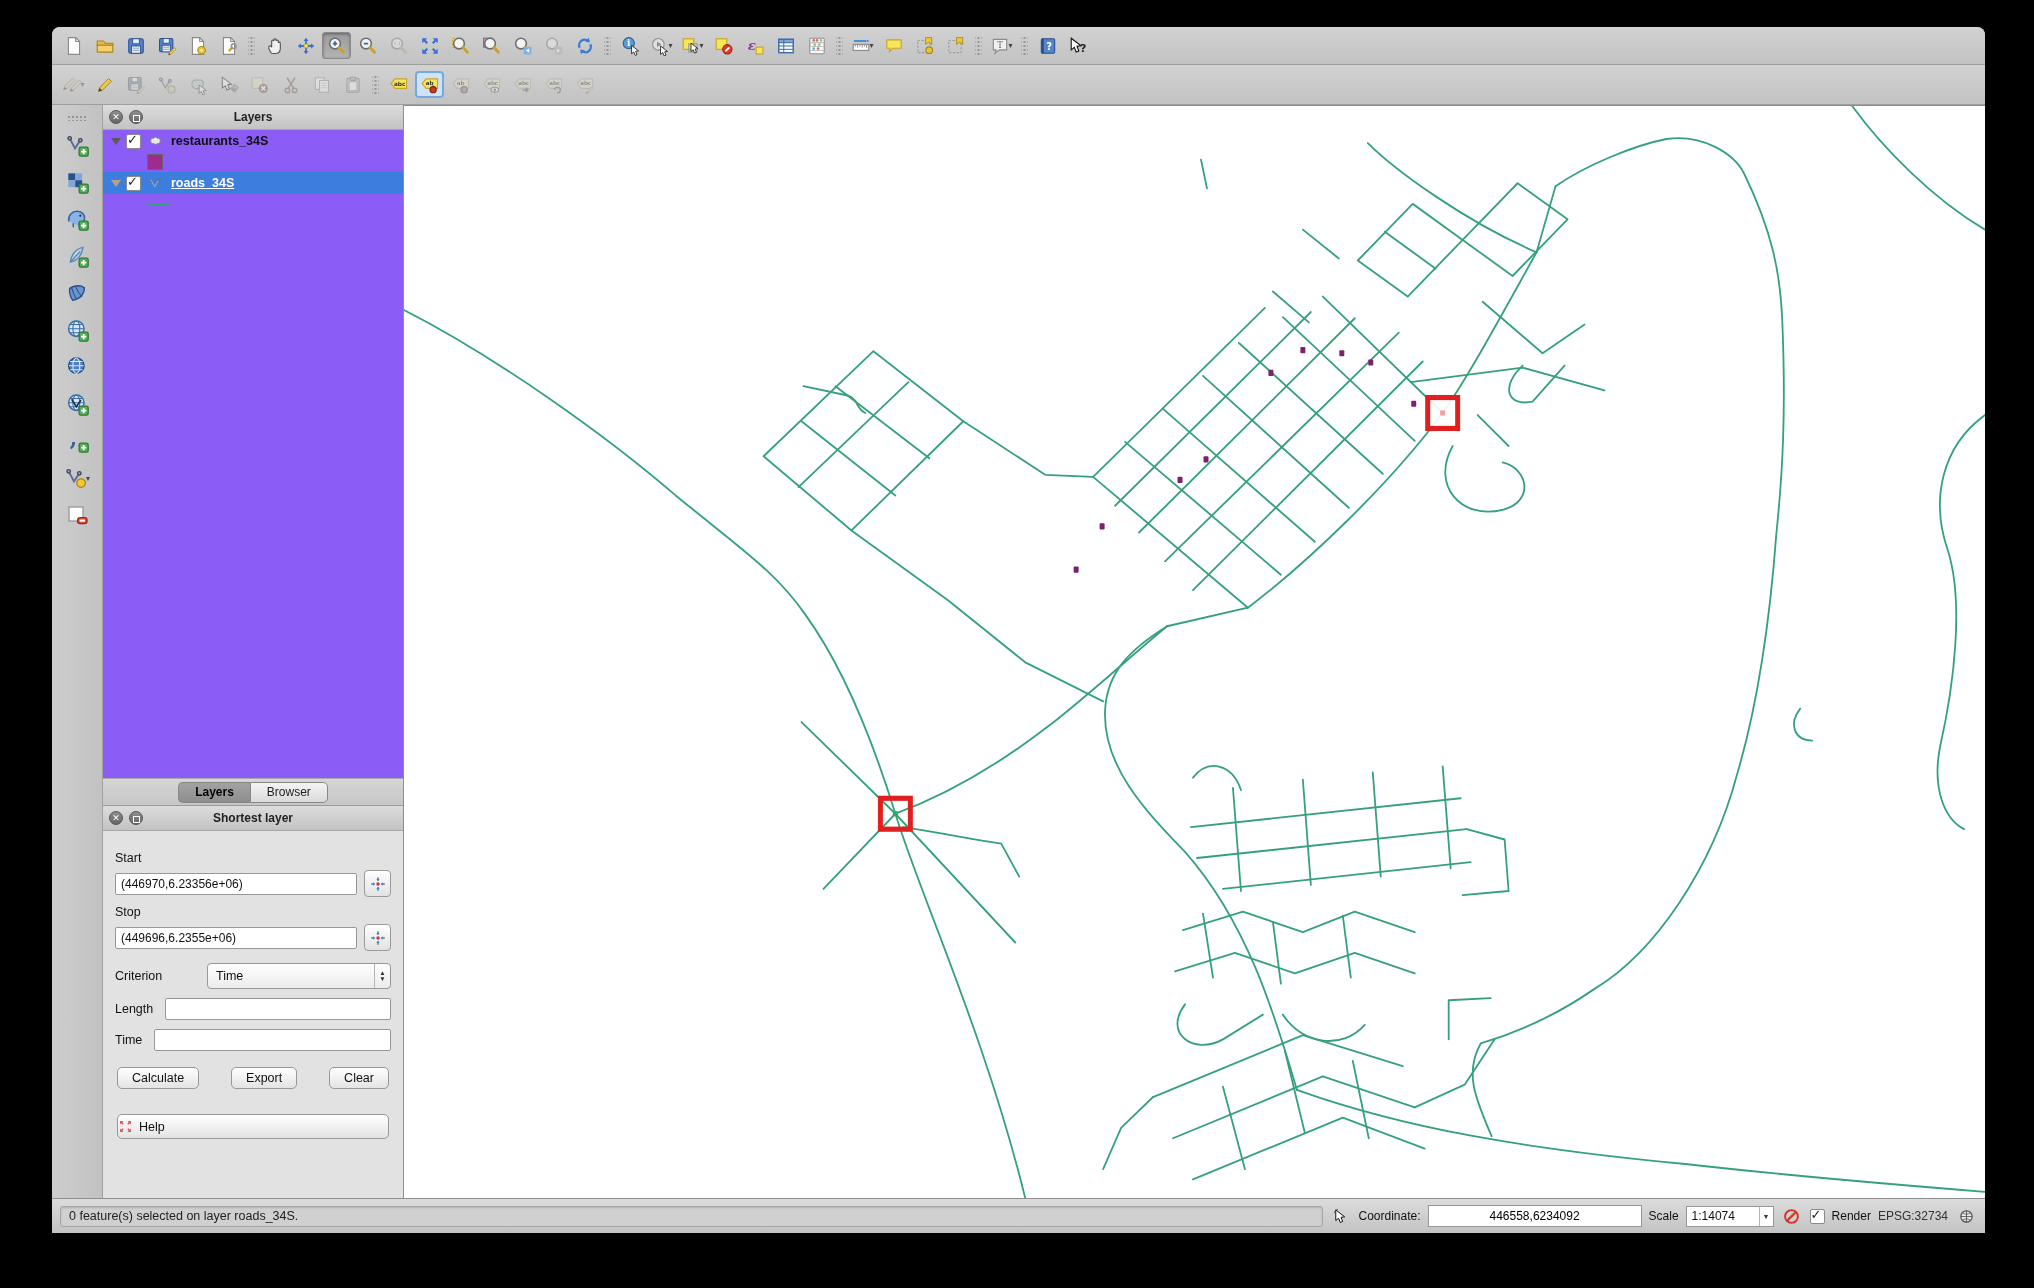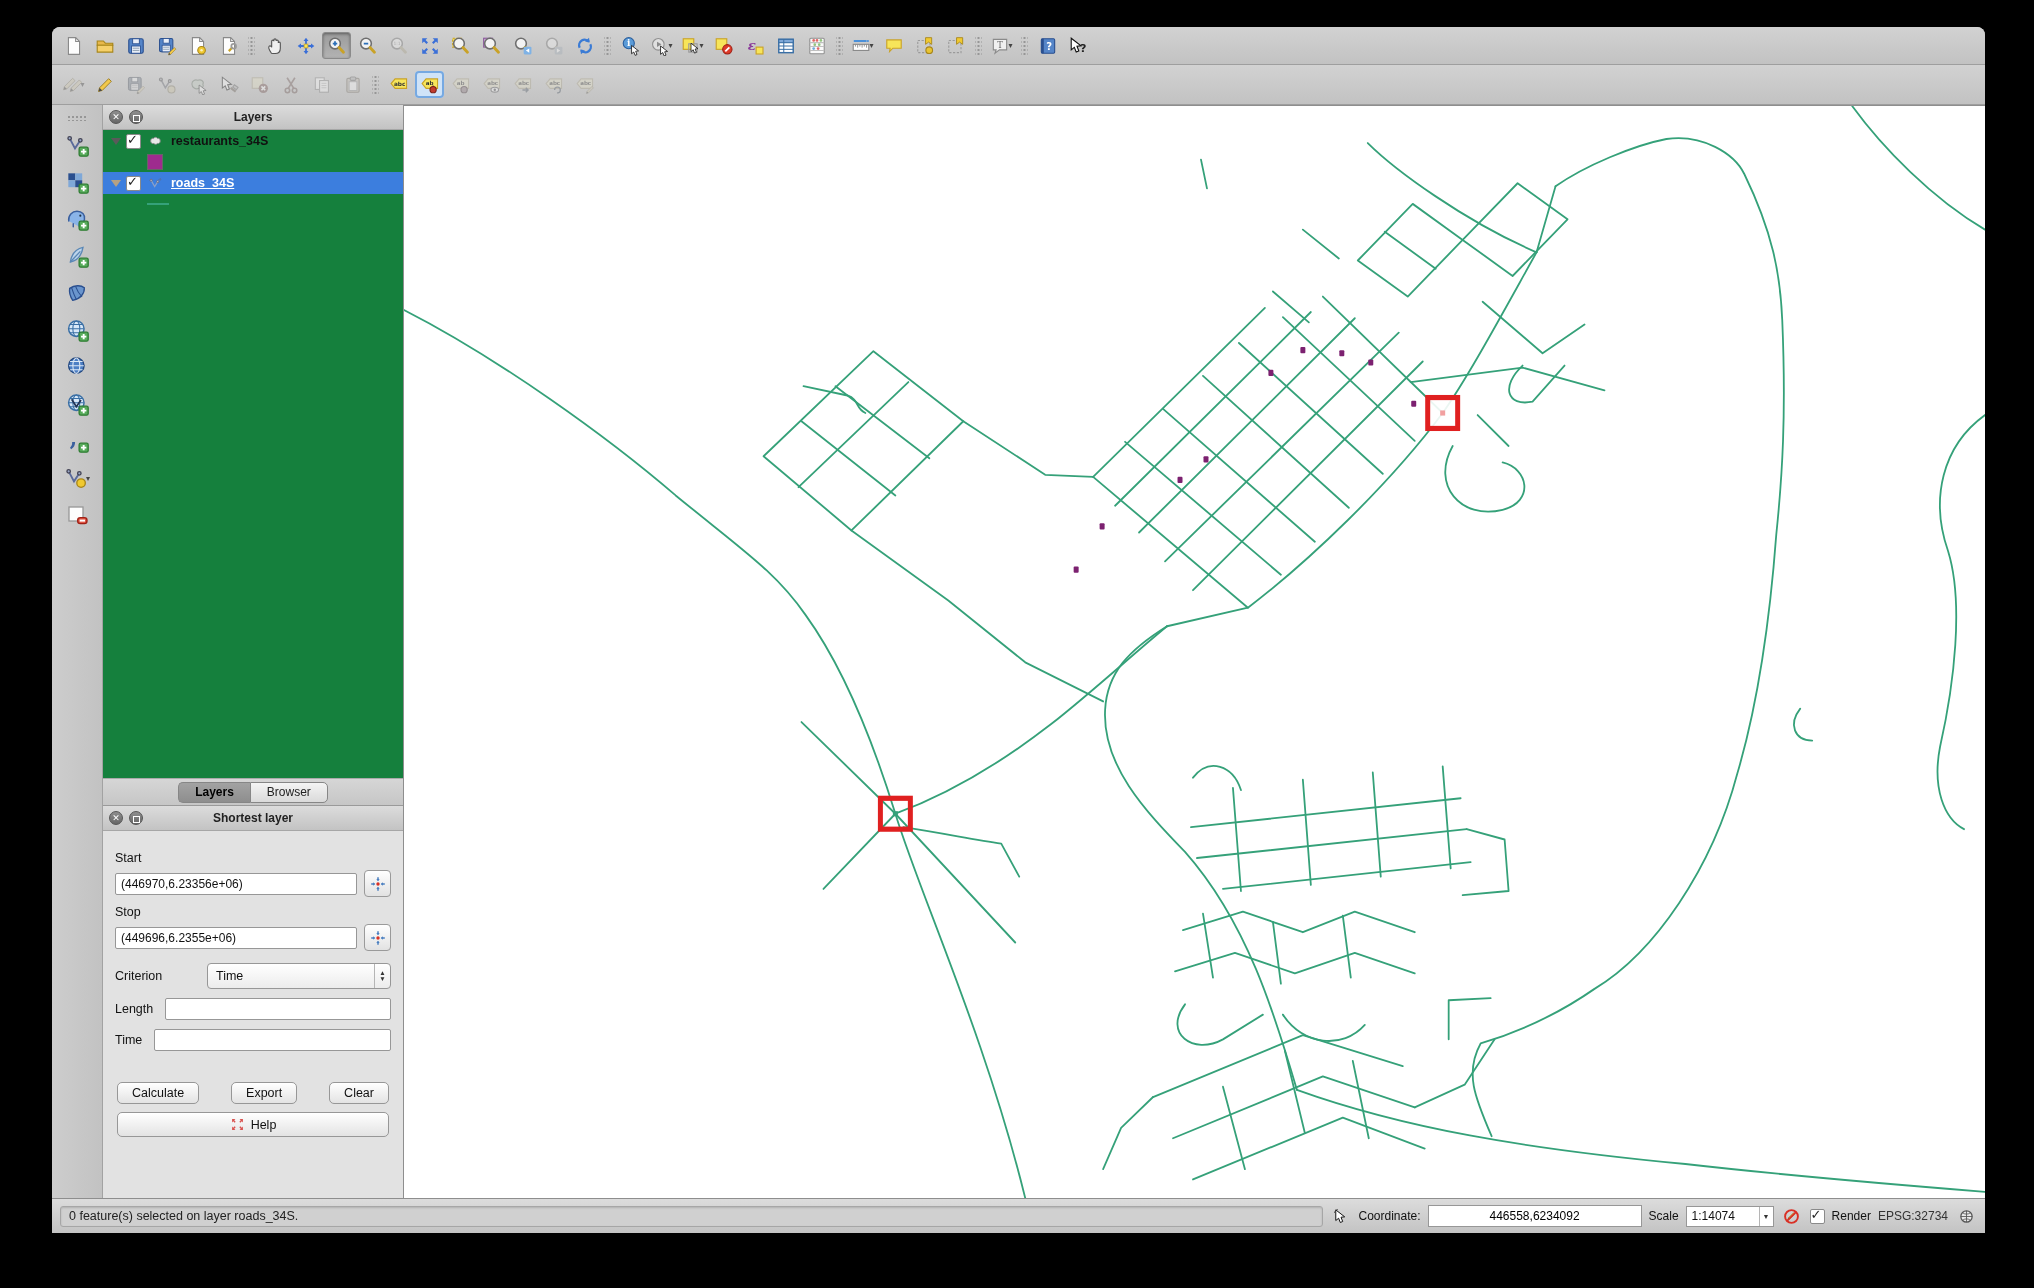--- a/index.html
+++ b/index.html
@@ -42,21 +42,21 @@
   .layers-panel{height:700px;flex:none;border-bottom:1px solid #9a9a9a;}
   .sp-panel{flex:1;}
   .phead{height:24px;background:linear-gradient(#dcdcdc,#c3c3c3);border-bottom:1px solid #a6a6a6;
     display:flex;align-items:center;position:relative;flex:none;}
   .phead .ptitle{flex:1;text-align:center;font-size:12px;font-weight:bold;color:#222;}
   .pbtns{position:absolute;left:6px;top:5px;display:flex;gap:6px;}
   .pbtn{width:14px;height:14px;border-radius:50%;background:linear-gradient(#8f8f8f,#666);border:1px solid #555;
     color:#fff;font-size:9px;line-height:12px;text-align:center;box-sizing:border-box;padding:0;}
   .pbtn .sq{display:block;width:5px;height:5px;border:1px solid #fff;margin:3px auto 0;}
   
-  .tree{flex:1;background:#15803d;overflow:hidden;font-size:12.5px;}
+  .tree{flex:1;background:#8b5cf6;overflow:hidden;font-size:12.5px;}
   .trow{display:flex;align-items:center;height:22px;padding-left:8px;gap:5px;}
   .trow.selected{background:#3c7ede;}
   .trow.selected .tlabel{color:#fff;text-decoration:underline;}
   .tlabel{font-weight:bold;color:#111;}
   .exp{width:0;height:0;border-left:5px solid transparent;border-right:5px solid transparent;border-top:7px solid #5a5a5a;flex:none;}
   .exp.tan{border-top-color:#b5a183;}
   .cb{width:13px;height:13px;background:#fff;border:1px solid #8a8a8a;border-radius:2px;flex:none;position:relative;}
   .cb::after{content:"✓";position:absolute;left:0px;top:-3px;font-size:13px;font-weight:bold;color:#222;}
   .tree .ico{width:20px;height:16px;flex:none;}
   .swrow{height:20px;display:flex;align-items:center;padding-left:44px;}
@@ -82,22 +82,22 @@
   .sp-crit .lbl{width:92px;}
   .combo{flex:1;height:24px;border:1px solid #979797;border-radius:4px;background:linear-gradient(#fff,#ececec);
     display:flex;align-items:center;position:relative;font-size:12.5px;}
   .combo .val{flex:1;padding-left:8px;}
   .combo .steppers{width:15px;height:100%;border-left:1px solid #b5b5b5;display:flex;flex-direction:column;
     align-items:center;justify-content:center;font-size:6.5px;color:#333;line-height:6px;}
   .sp-fieldrow{display:flex;align-items:center;margin:9px 0;}
   .sp-fieldrow .lbl{flex:none;margin-right:12px;}
   .sp-btnrow{display:flex;justify-content:space-between;margin:16px 2px 0;}
   .mbtn{background:linear-gradient(#ffffff,#e3e3e3);border:1px solid #979797;border-radius:5px;font-size:12.5px;
-    color:#111;padding:3px 14px;box-shadow:inset 0 1px 0 rgba(255,255,255,.7);font-family:"Liberation Sans",sans-serif;margin-top:15px;}
-  .help-btn{margin:8px 2px 0;width:calc(100% - 4px);display:flex;align-items:center;justify-content:center;gap:6px;padding:4px 0;}
+    color:#111;padding:3px 14px;box-shadow:inset 0 1px 0 rgba(255,255,255,.7);font-family:"Liberation Sans",sans-serif;}
+  .help-btn{margin:25px 2px 0;width:calc(100% - 4px);display:flex;align-items:center;justify-content:flex-start;gap:6px;padding:4px 0;}
   .help-btn svg{width:15px;height:15px;}
   
   .map{flex:1;background:#fff;position:relative;border-top:1px solid #8e8e8e;min-width:0;}
   .map svg{position:absolute;inset:0;width:100%;height:100%;}
   
   .statusbar{height:26px;flex:none;background:linear-gradient(#dcdcdc,#c3c3c3);border-top:1px solid #8e8e8e;
     display:flex;align-items:center;font-size:12px;color:#111;padding:4px 8px;gap:7px;}
   .sb-msg{flex:1;height:19px;line-height:19px;padding:0 8px;background:#d0d0d0;border:1px solid #a6a6a6;
     border-radius:3px;box-shadow:inset 0 1px 2px rgba(0,0,0,.15);font-size:12.5px;color:#222;
     white-space:nowrap;overflow:hidden;}

